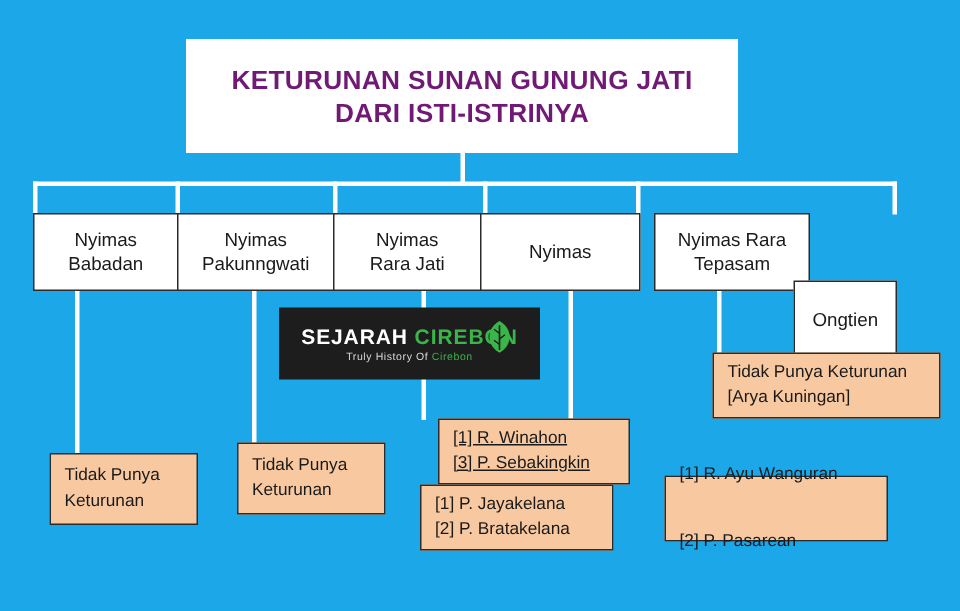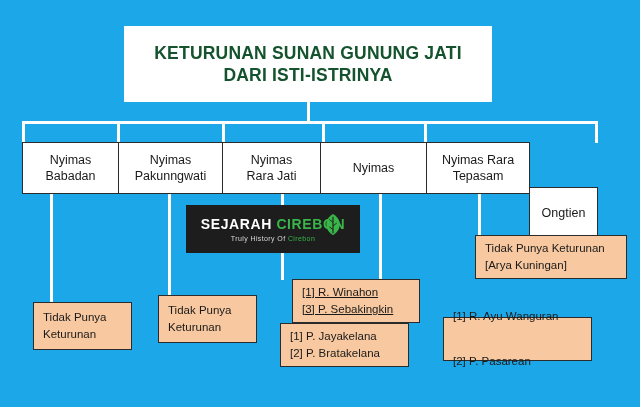--- a/index.html
+++ b/index.html
@@ -33,21 +33,21 @@
     border: 1px solid #ffffff;
     box-sizing: border-box;
     display: flex;
     align-items: center;
     justify-content: center;
     text-align: center;
   }
   .title-box .title-text {
     font-size: 17.5px;
     font-weight: bold;
-    color: #14532d;
+    color: #701a75;
     line-height: 1.28;
     letter-spacing: 0.2px;
   }
   .wife-box {
     position: absolute;
     top: 142px;
     height: 52px;
     background: #ffffff;
     border: 1px solid #2b2b2b;
     box-sizing: border-box;
@@ -163,21 +163,21 @@
       <div>Rara Jati</div>
     </div>
   </div>
 
   <div class="wife-box" style="left:320px; width:107px;">
     <div>
       <div>Nyimas</div>
     </div>
   </div>
 
-  <div class="wife-box" style="left:426px; width:104px;">
+  <div class="wife-box" style="left:436px; width:104px;">
     <div>
       <div>Nyimas Rara</div>
       <div>Tepasam</div>
     </div>
   </div>
 
   <div class="wife-box" style="left:529px; width:69px;margin-top:45px;">
     <div>
       <div>Ongtien</div>
     </div>

